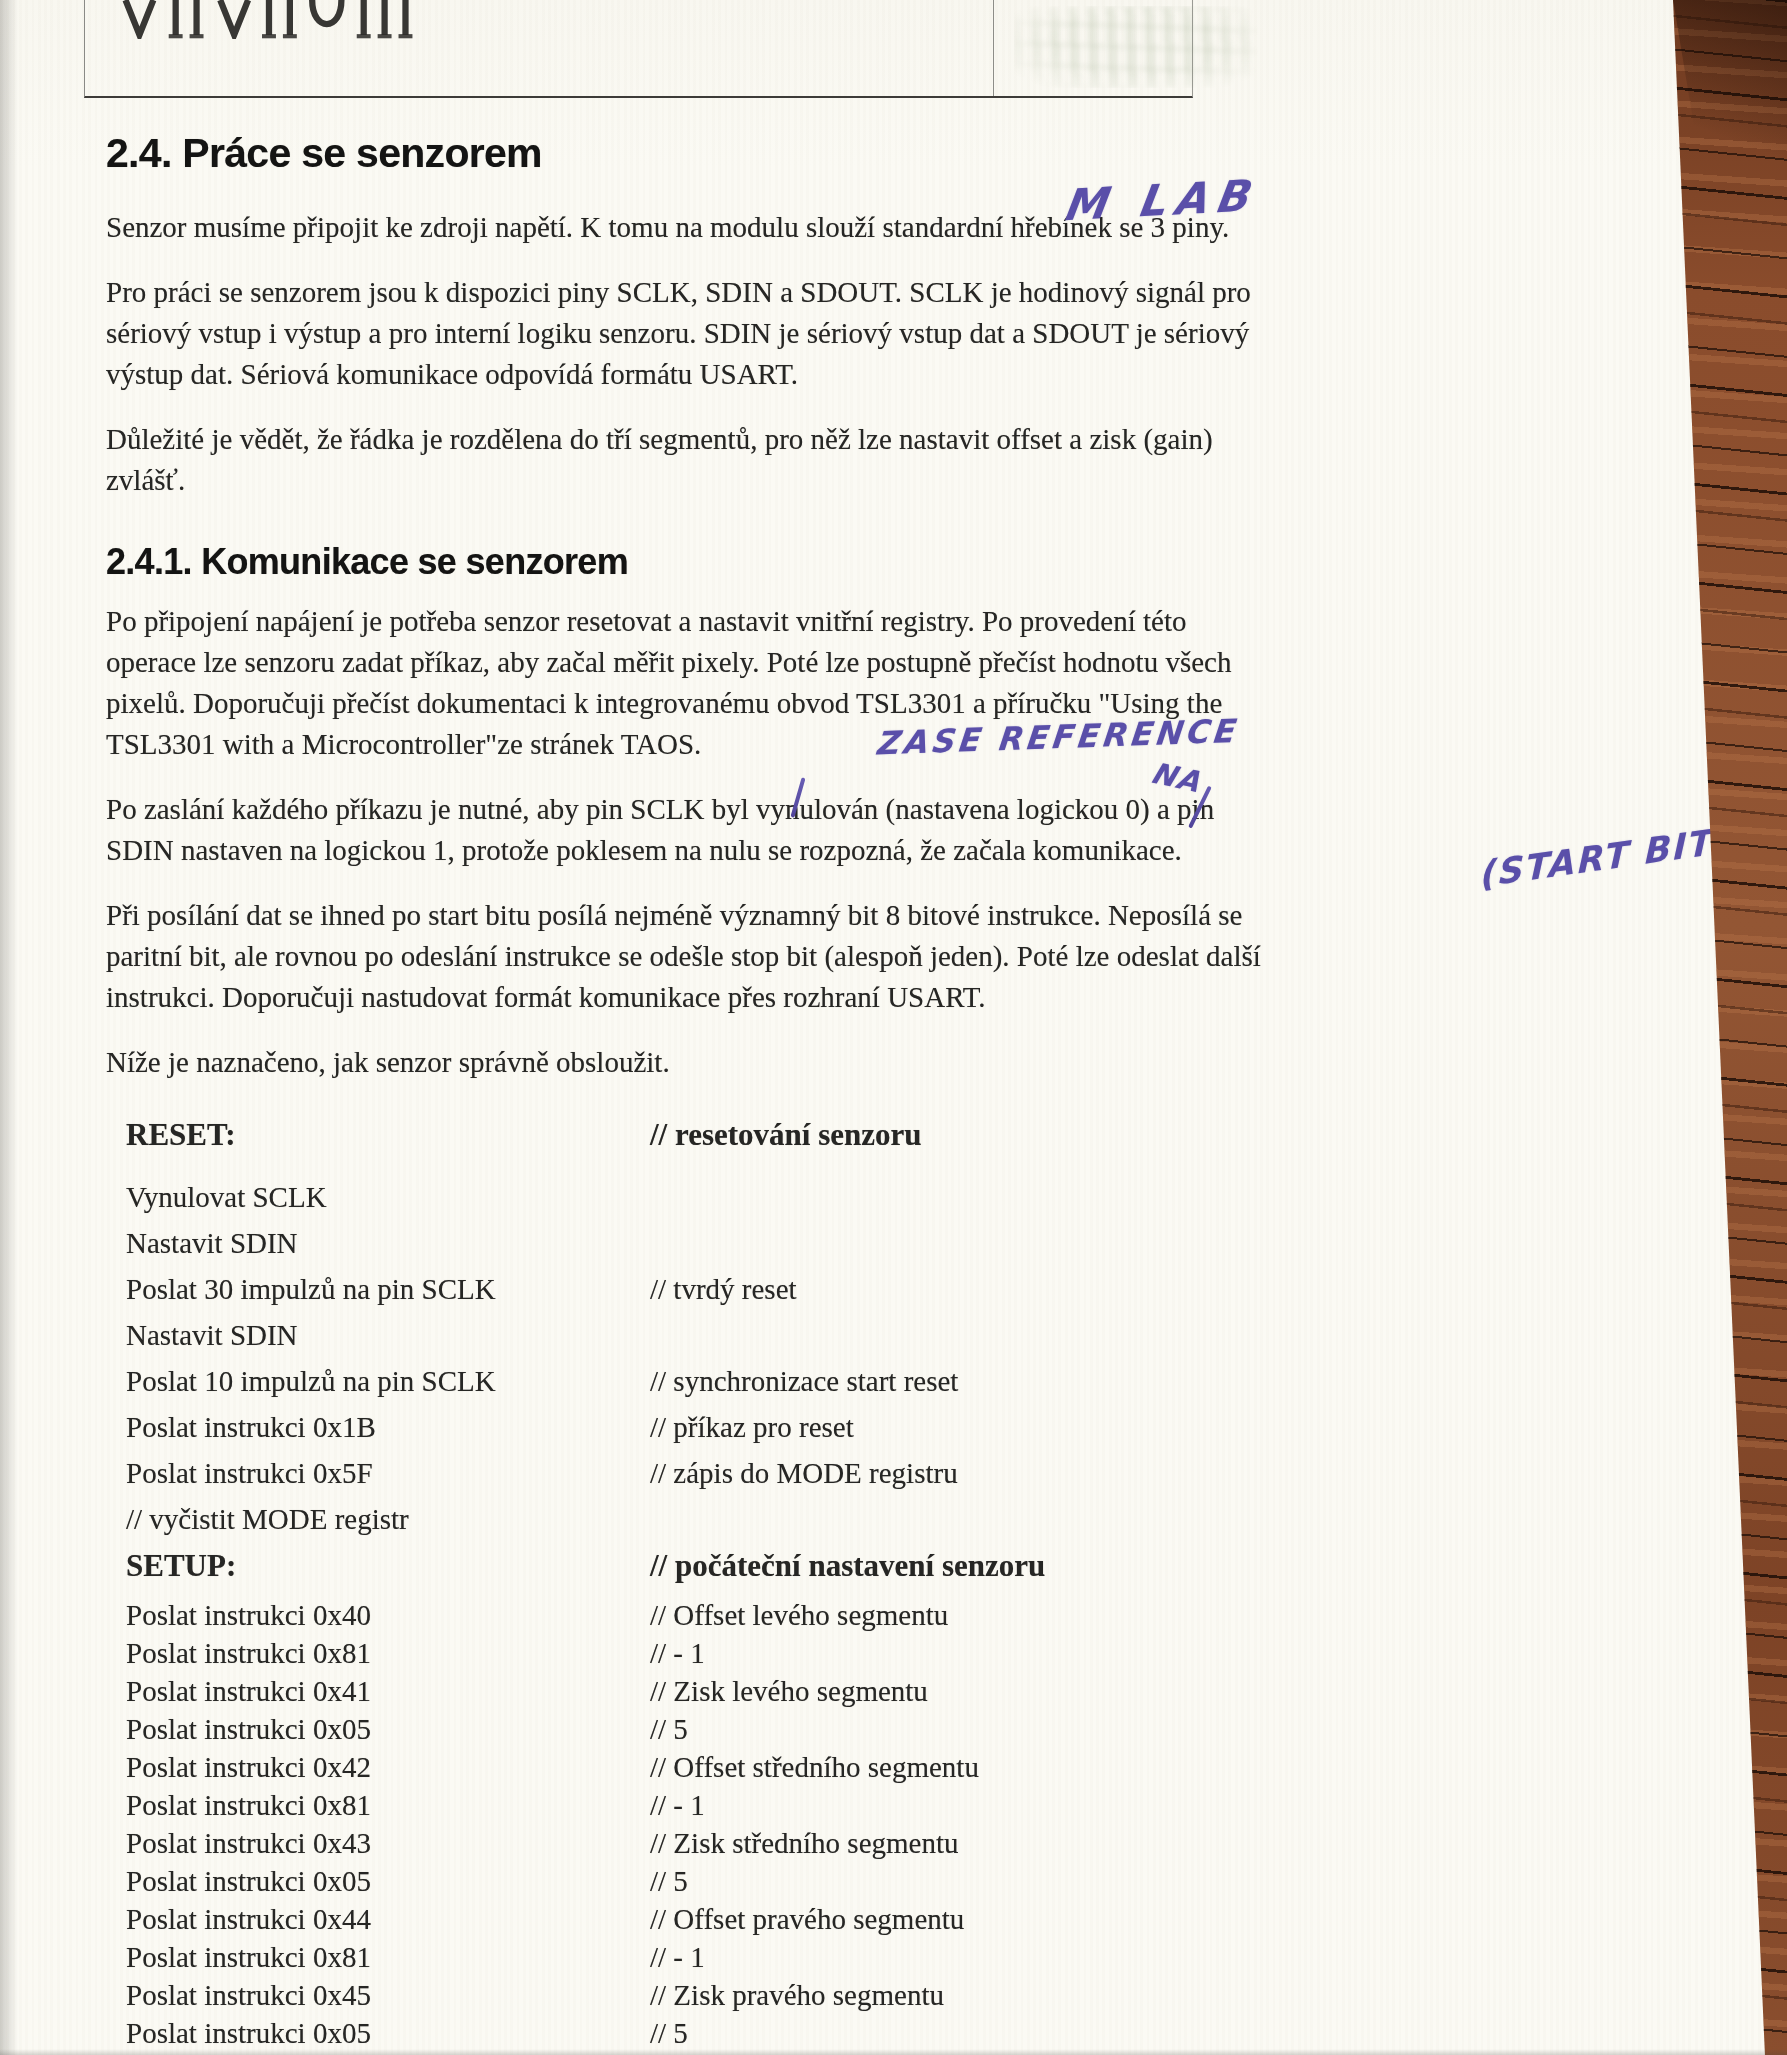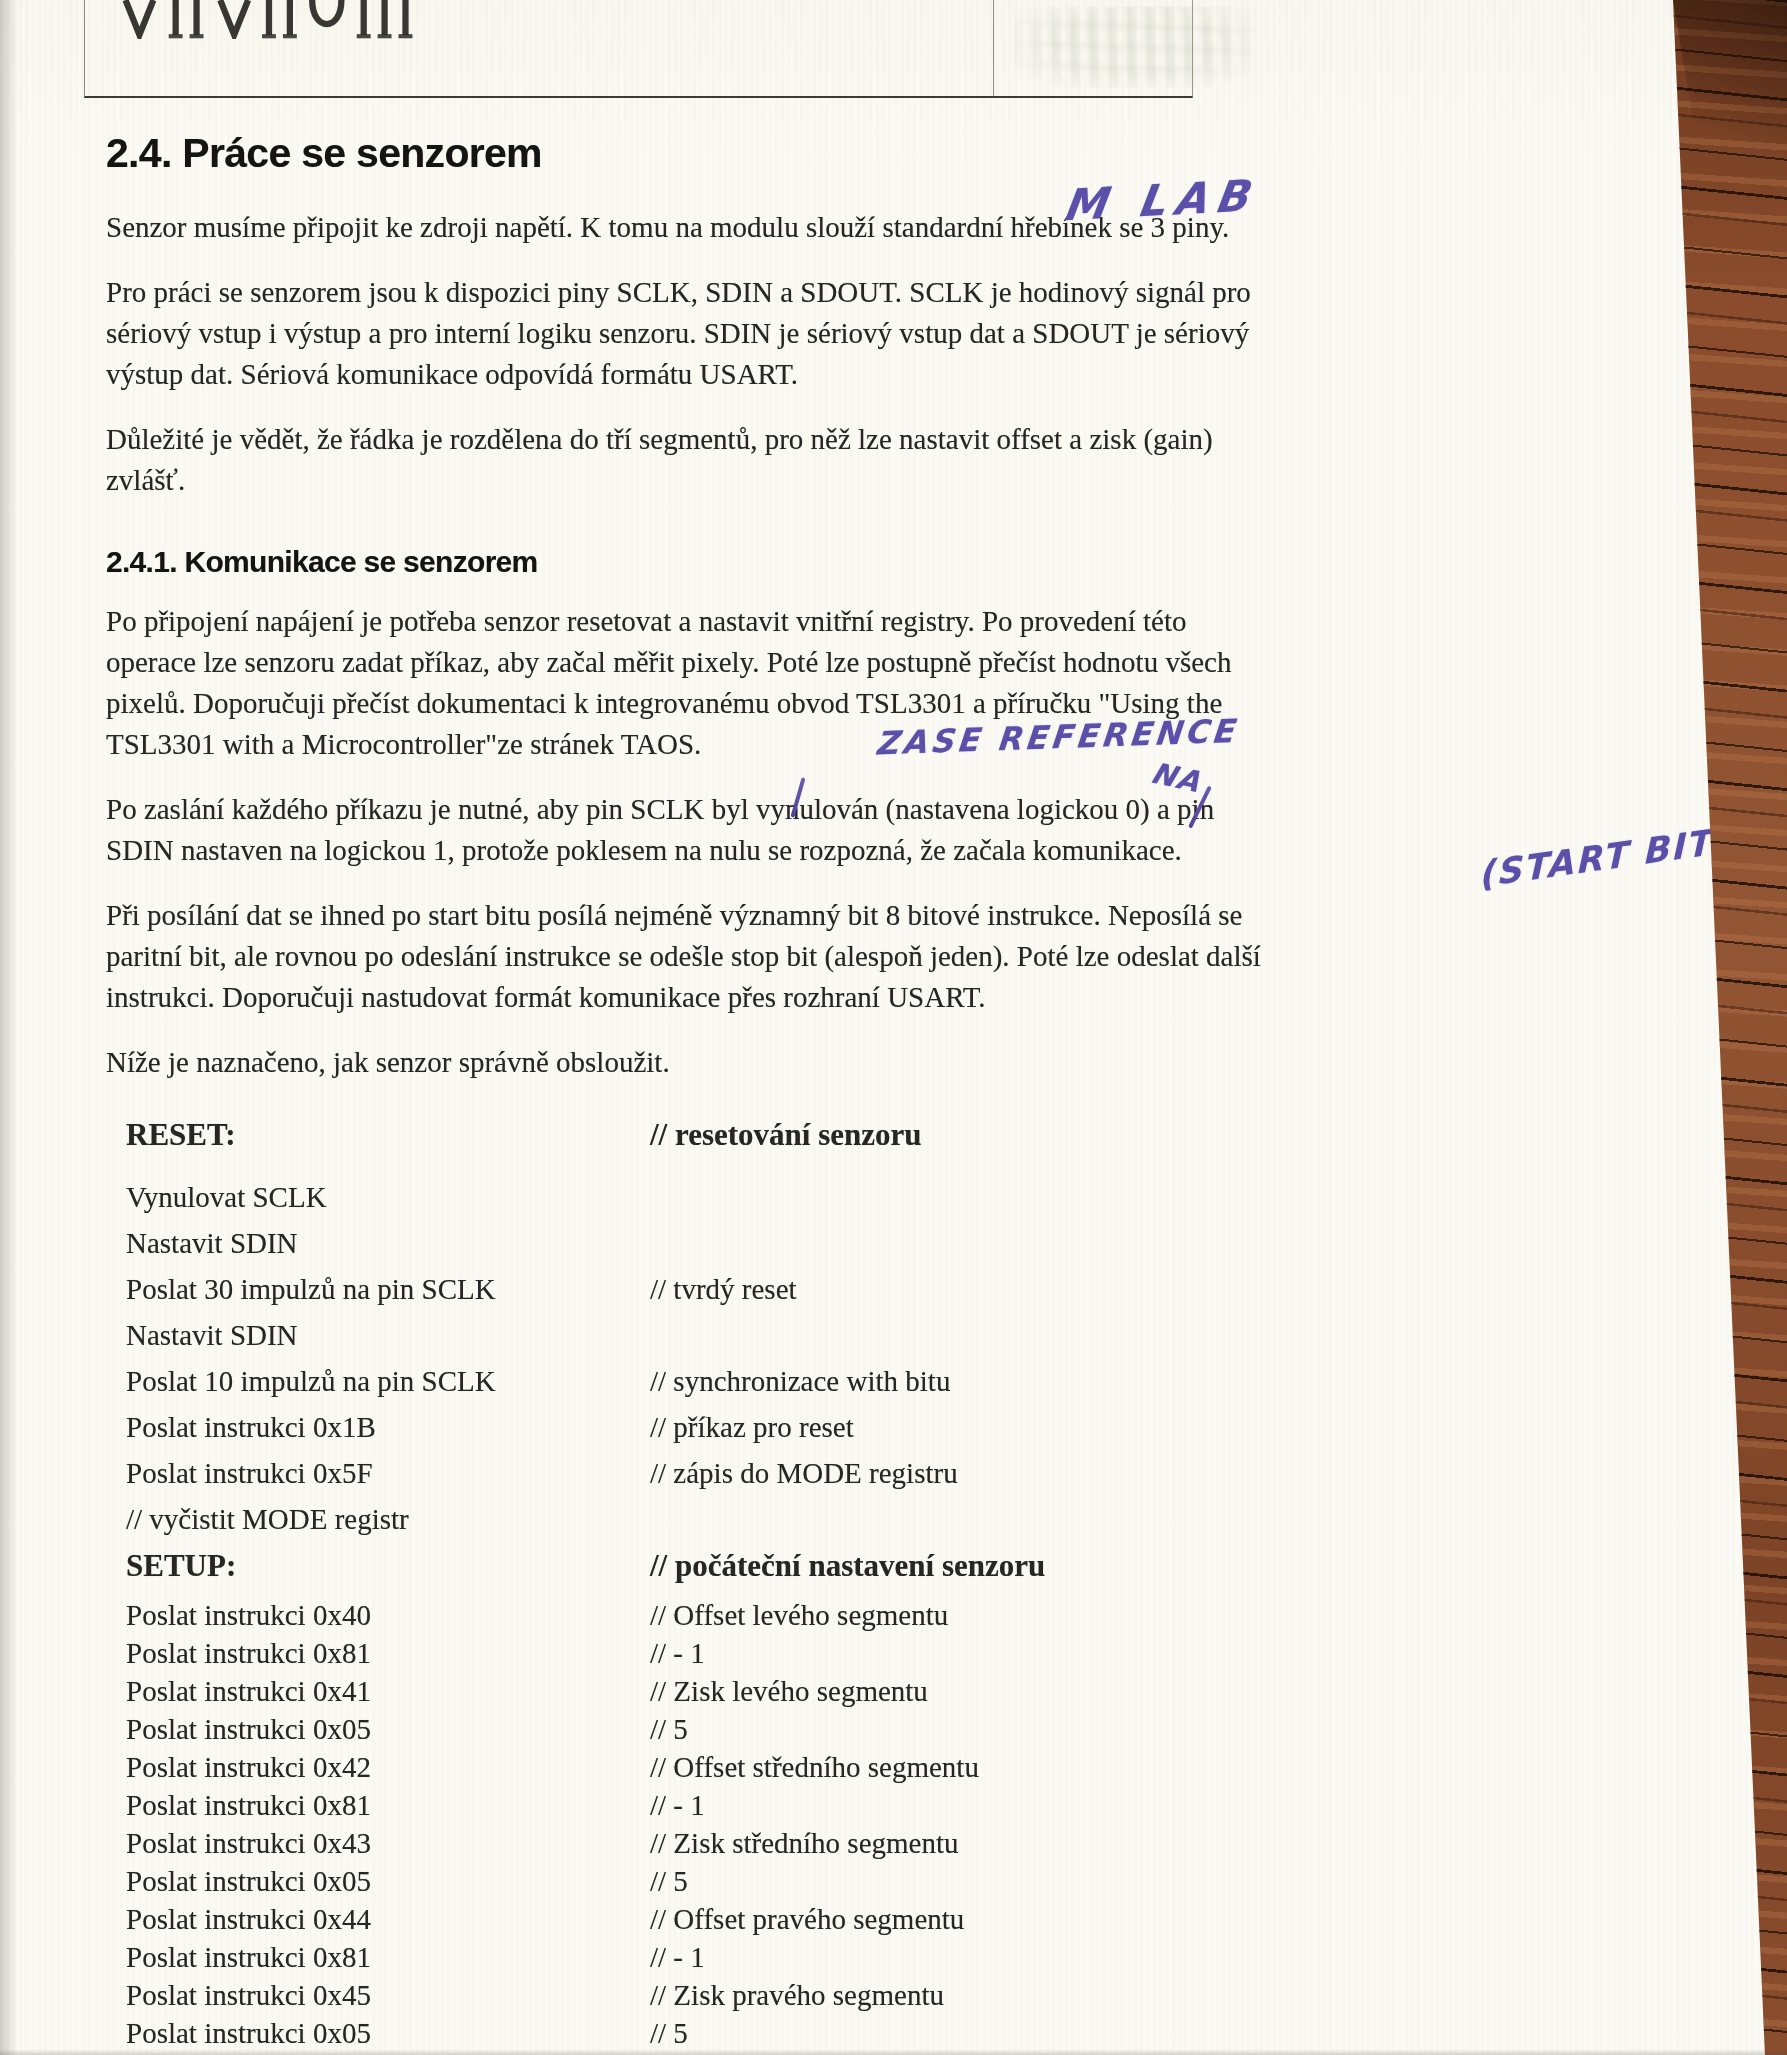--- a/index.html
+++ b/index.html
@@ -71,21 +71,21 @@
     font-size:29px;line-height:41px;
     text-shadow:0 0 0.7px rgba(40,38,36,.4);
   }
   h1.sec{
     font-family:"Liberation Sans","DejaVu Sans",sans-serif;
     font-size:41px;line-height:45px;margin:0 0 31px 0;color:#141413;
     letter-spacing:-0.7px;
   }
   h2.subsec{
     font-family:"Liberation Sans","DejaVu Sans",sans-serif;
-    font-size:30px;line-height:39px;margin:41px 0 19.6px 0;color:#141413;
+    font-size:36px;line-height:39px;margin:41px 0 19.6px 0;color:#141413;
     letter-spacing:-0.7px;
   }
   .doc p{margin:0 0 24px 0;white-space:pre-line;}
   .doc p.tight{margin-bottom:28px;}
 
   
   .listing{margin-top:31px;margin-left:20px;width:1466px;}
   .lst-row{display:flex;align-items:baseline;height:46px;}
   .block-setup .lst-row{height:38px;}
   .lst-row .cmd{width:524px;flex:none;}
@@ -192,21 +192,21 @@
     <span class="cmt">// tvrdý reset</span>
   </div>
 
   <div class="lst-row">
     <span class="cmd">Nastavit SDIN</span>
     <span class="cmt"></span>
   </div>
 
   <div class="lst-row">
     <span class="cmd">Poslat 10 impulzů na pin SCLK</span>
-    <span class="cmt">// synchronizace with bitu</span>
+    <span class="cmt">// synchronizace start reset</span>
   </div>
 
   <div class="lst-row">
     <span class="cmd">Poslat instrukci 0x1B</span>
     <span class="cmt">// příkaz pro reset</span>
   </div>
 
   <div class="lst-row">
     <span class="cmd">Poslat instrukci 0x5F</span>
     <span class="cmt">// zápis do MODE registru</span>

